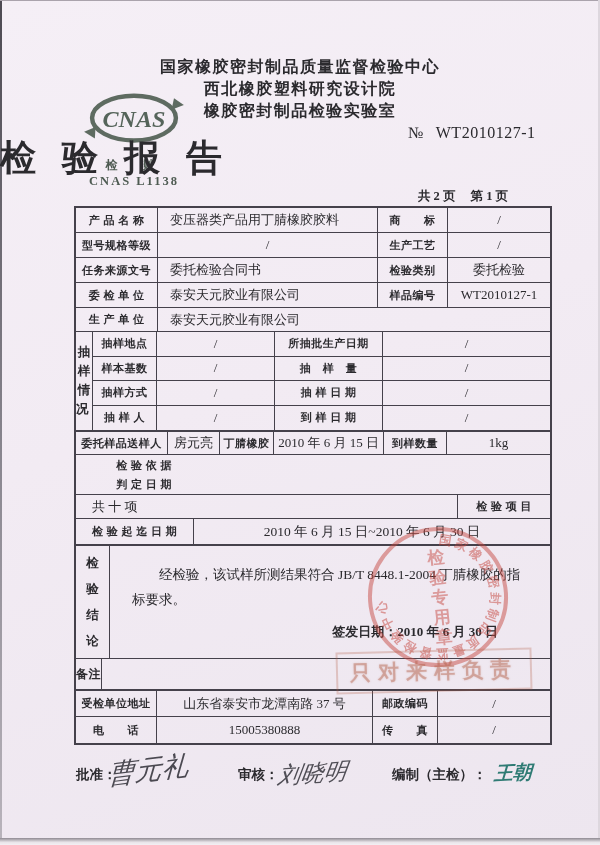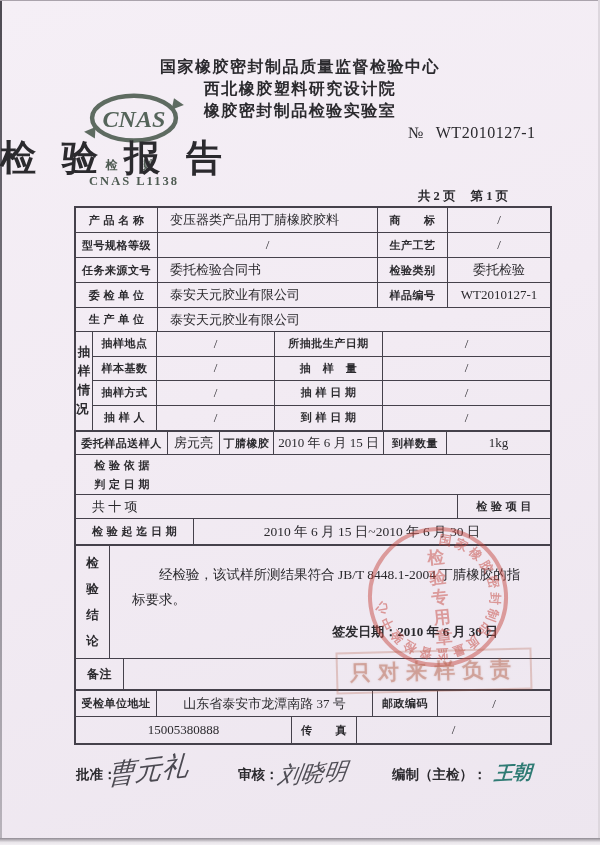--- a/index.html
+++ b/index.html
@@ -33,21 +33,21 @@
   .row.thick{border-bottom-width:2px;}
   .c{display:flex;align-items:center;justify-content:center;box-sizing:border-box;
      border-right:1px solid #45414b;font-size:13px;text-align:center;overflow:hidden;}
   .c:last-child{border-right:none;}
   .lab{font-weight:700;font-size:11px;letter-spacing:.5px;}
   .left{justify-content:flex-start;padding-left:12px;text-align:left;}
   .vcell{flex-direction:column;}
   .vtext{width:16px;line-height:19px;word-break:break-all;text-align:center;
          font-size:12.5px;font-weight:700;}
   .vtext.tall{line-height:26px;}
-  .two-line{flex-direction:column;justify-content:center;align-items:stretch;}
+  .two-line{flex-direction:column;justify-content:center;align-items:stretch;margin-left:22px;}
   .two-line div{line-height:19px;}
   .concl-body{position:relative;flex:1;display:block;padding:16px 22px 0 22px;
               font-size:13.5px;line-height:25px;text-align:left;}
   .concl-text{text-indent:2em;}
   .concl-sign{position:absolute;right:52px;bottom:14px;font-size:13px;font-weight:700;}
   
   .seal{position:absolute;left:362px;top:521px;width:152px;height:152px;
         transform:rotate(-8deg);pointer-events:none;}
   .seal-center{position:absolute;left:430px;top:548px;width:20px;line-height:20px;
         font-size:17px;word-break:break-all;text-align:center;color:rgba(197,68,60,.48);
@@ -201,31 +201,32 @@
       </div>
       <div class="concl-body">
         <div class="concl-text">经检验，该试样所测结果符合 JB/T 8448.1-2004 丁腈橡胶的指标要求。</div>
         <div class="concl-sign">
           <span>签发日期：</span><span>2010 年 6 月 30 日</span>
         </div>
       </div>
     </div>
 
     <div class="row thick" style="height:32px">
-      <div class="c lab" style="width:48px;font-size:12px">备注</div>
+      <div class="c lab" style="width:26px;font-size:12px">备注</div>
       <div class="c" style="flex:1"></div>
     </div>
 
     <div class="row" style="height:26px">
       <div class="c lab" style="width:81px">受检单位地址</div>
       <div class="c" style="width:216px">山东省泰安市龙潭南路 37 号</div>
       <div class="c lab" style="width:65px">邮政编码</div>
       <div class="c" style="flex:1">/</div>
     </div>
     <div class="row" style="height:26px">
+      <div class="c lab" style="width:81px">电　　话</div>
       <div class="c" style="width:216px">15005380888</div>
       <div class="c lab" style="width:65px">传　　真</div>
       <div class="c" style="flex:1">/</div>
     </div>
   </div>
 
   <svg class="seal" viewBox="0 0 152 152">
     <defs>
       <path id="ringpath" d="M 76 23 a 53 53 0 1 1 -0.01 0" fill="none"></path>
     </defs>

